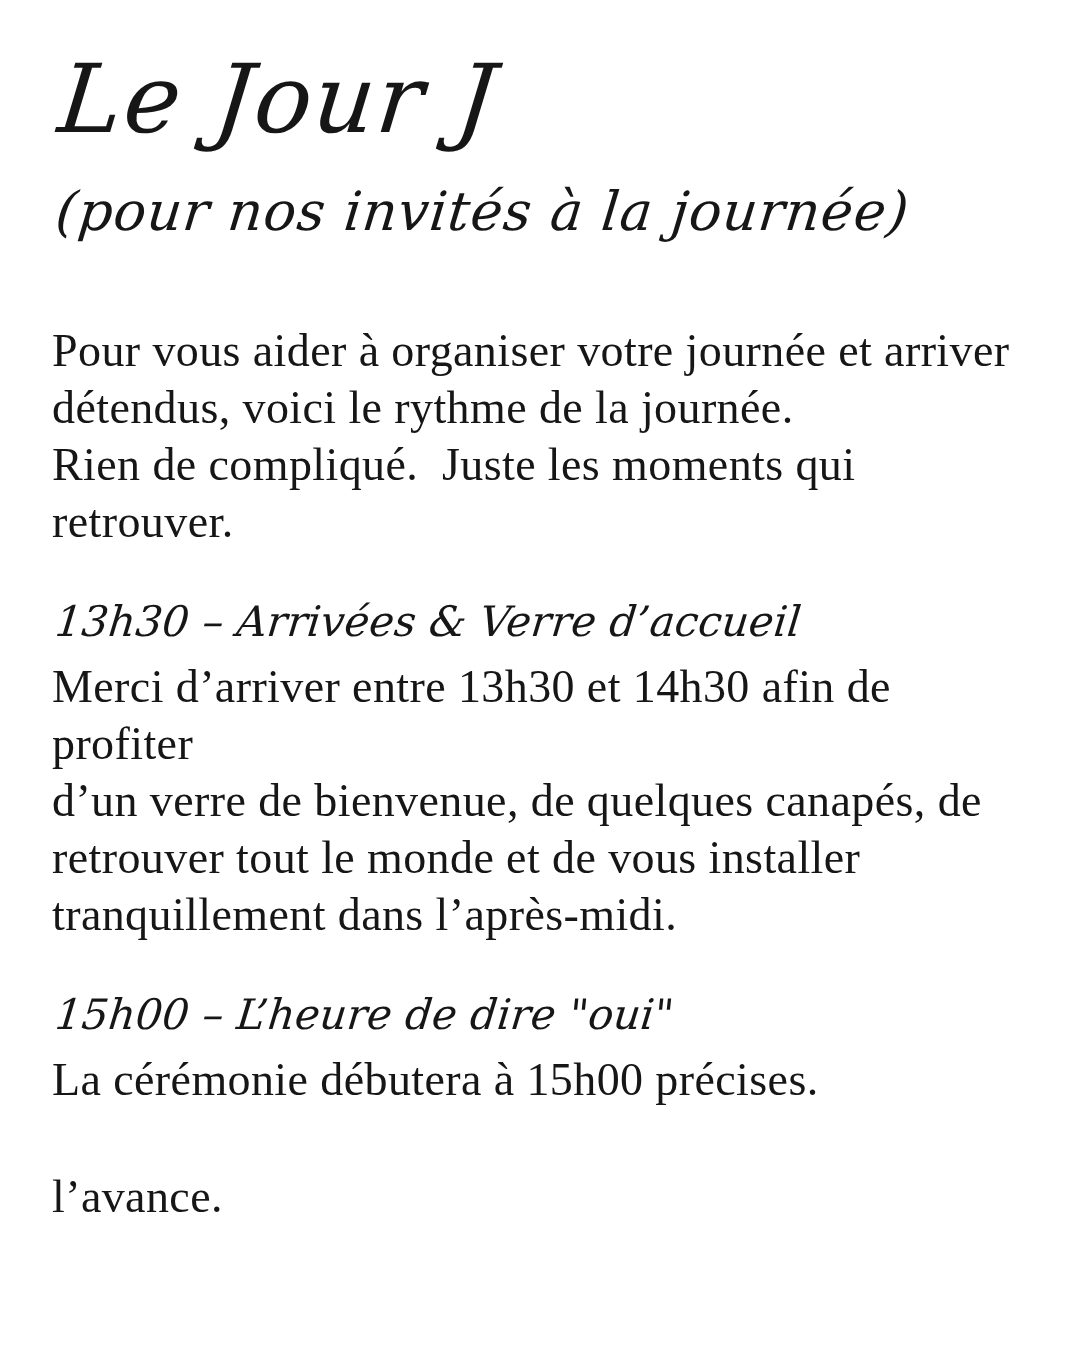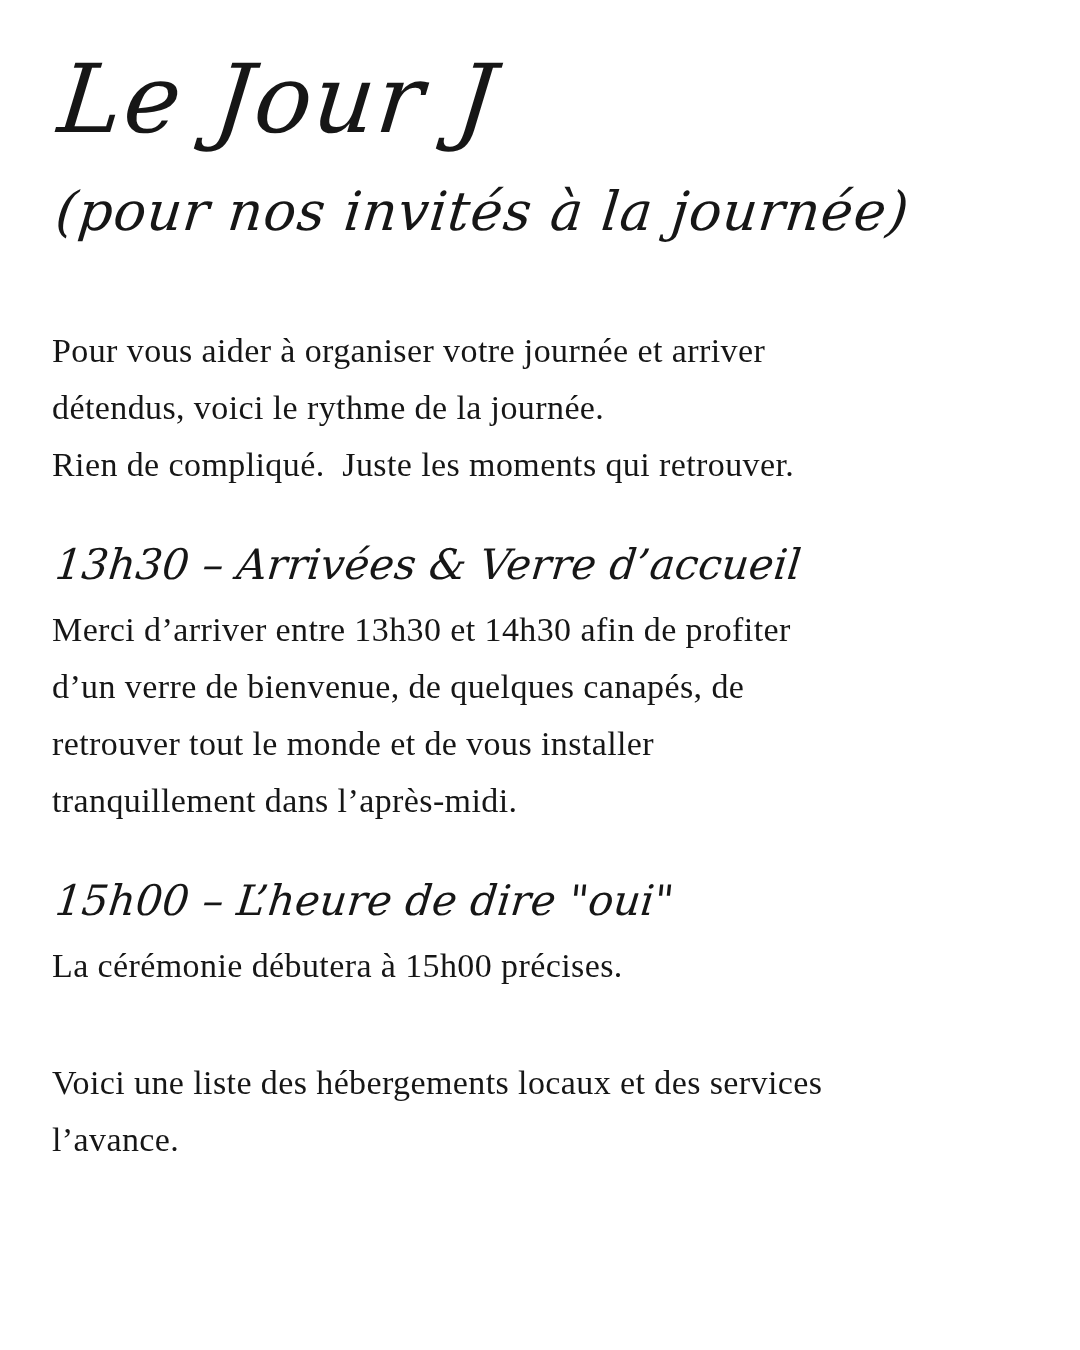--- a/index.html
+++ b/index.html
@@ -37,21 +37,21 @@
   }
 
   .subtitle {
     font-size: 54px;
     line-height: 1.5;
     letter-spacing: 1px;
     white-space: nowrap;
   }
 
   .body-text {
-    font-size: 34px;
+    font-size: 46px;
     line-height: 57px;
     letter-spacing: 0.4px;
   }
 
   .intro { margin-top: 70px; }
 
   .section-title {
     margin-top: 40px;
     font-size: 42px;
     line-height: 64px;
@@ -91,17 +91,16 @@
   </div>
 
   <div>
     <div class="script section-title">15h00 – L’heure de dire "oui"</div>
     <div class="body-text section-body">
         <div class="text-line">La cérémonie débutera à 15h00 précises.</div>
       </div>
   </div>
 
   <div class="body-text outro">
-      <div class="text-line">Voici une liste des hébergements locaux et des services</div>
       <div class="text-line">l’avance.</div>
     </div>
 
 </div>
 
 </body></html>

